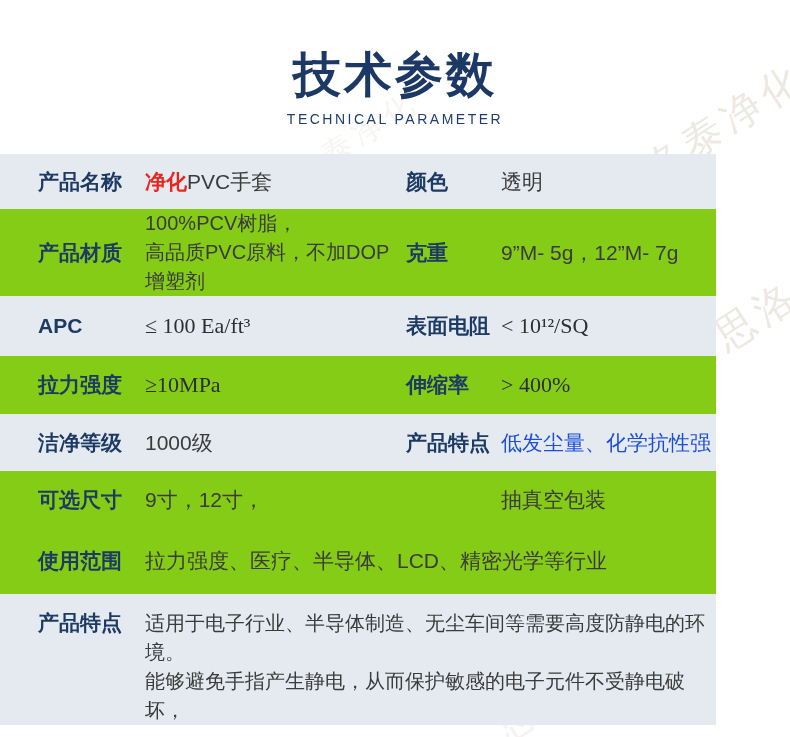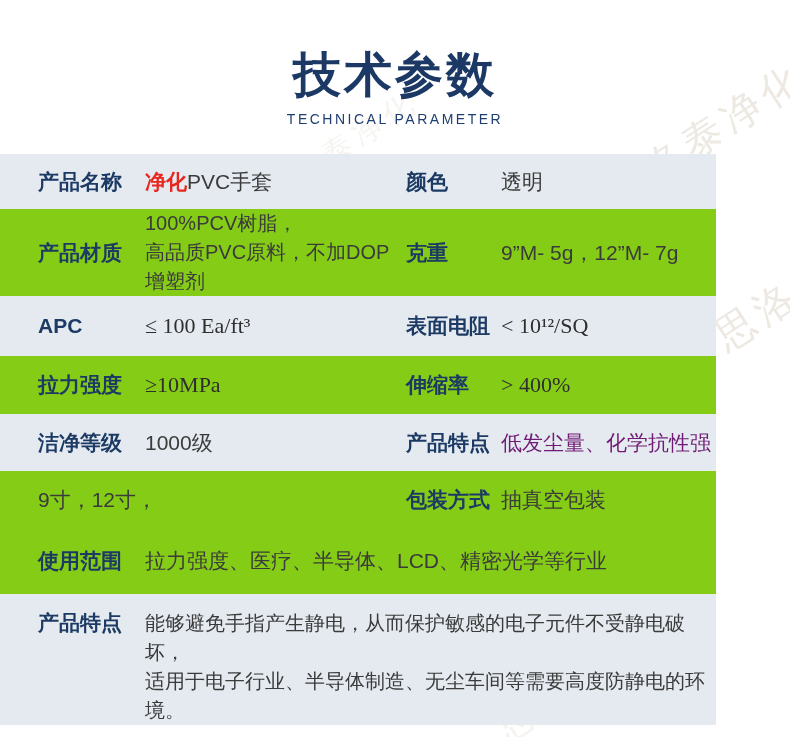--- a/index.html
+++ b/index.html
@@ -47,21 +47,21 @@
   .rlabel{
     width:95px;flex-shrink:0;
     font-size:21px;font-weight:bold;color:#1c3a63;
   }
   .rvalue{
     width:215px;flex-shrink:0;
     font-size:21px;color:#3b3b3b;
   }
   .serif{font-family:"Liberation Serif",serif;font-size:22px;color:#2e2e2e;}
   .red{color:#e8261e;font-weight:bold;}
-  .red-lite{color:#701a75;}
+  .red-lite{color:#1d4ed8;}
   .vline{line-height:1.45;font-size:20px;}
   .wrapval{font-size:20px;line-height:1.45;}
   
   .wm{
     position:absolute;z-index:1;
     font-size:40px;color:#c9bda9;opacity:0.33;
     transform:rotate(-33deg);white-space:nowrap;
     pointer-events:none;letter-spacing:6px;
   }
 </style>
@@ -113,32 +113,32 @@
   </div>
 
   <div class="row alt r5">
     <div class="label">洁净等级</div>
     <div class="value">1000级</div>
     <div class="rlabel">产品特点</div>
     <div class="rvalue red-lite">低发尘量、化学抗性强</div>
   </div>
 
   <div class="row lite r6">
+    <div class="label">可选尺寸</div>
     <div class="value">9寸，12寸，</div>
-    <div class="rlabel">包装方式</div>
     <div class="rvalue">抽真空包装</div>
   </div>
 
 
   <div class="row lite r8">
     <div class="label">使用范围</div>
     <div class="value">拉力强度、医疗、半导体、LCD、精密光学等行业</div>
   </div>
 
   <div class="row alt r9">
     <div class="label">产品特点</div>
     <div class="value wrapval">
+      <div>适用于电子行业、半导体制造、无尘车间等需要高度防静电的环境。</div>
       <div>能够避免手指产生静电，从而保护敏感的电子元件不受静电破坏，</div>
-      <div>适用于电子行业、半导体制造、无尘车间等需要高度防静电的环境。</div>
     </div>
   </div>
 
 </div>
 
 </body></html>

